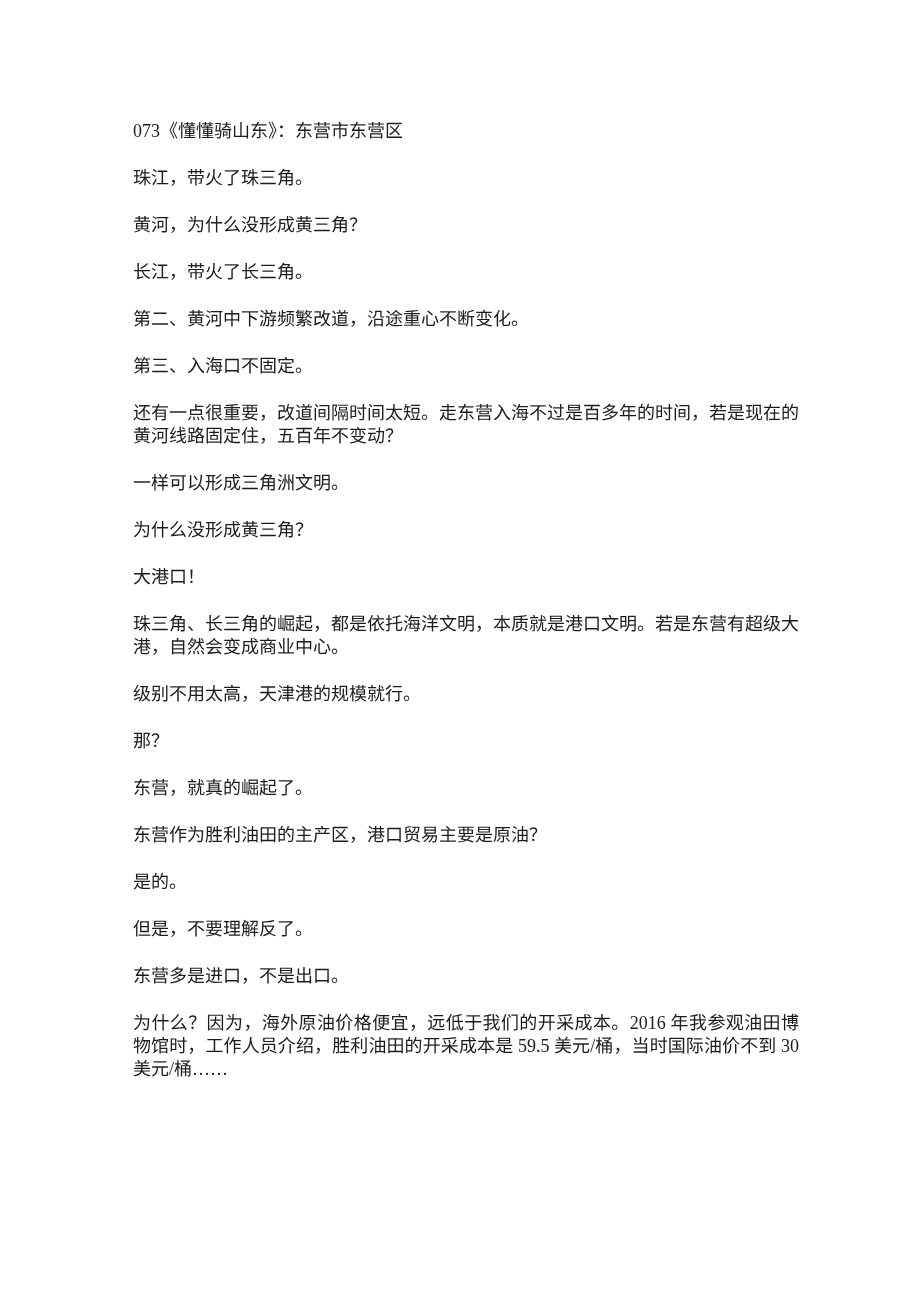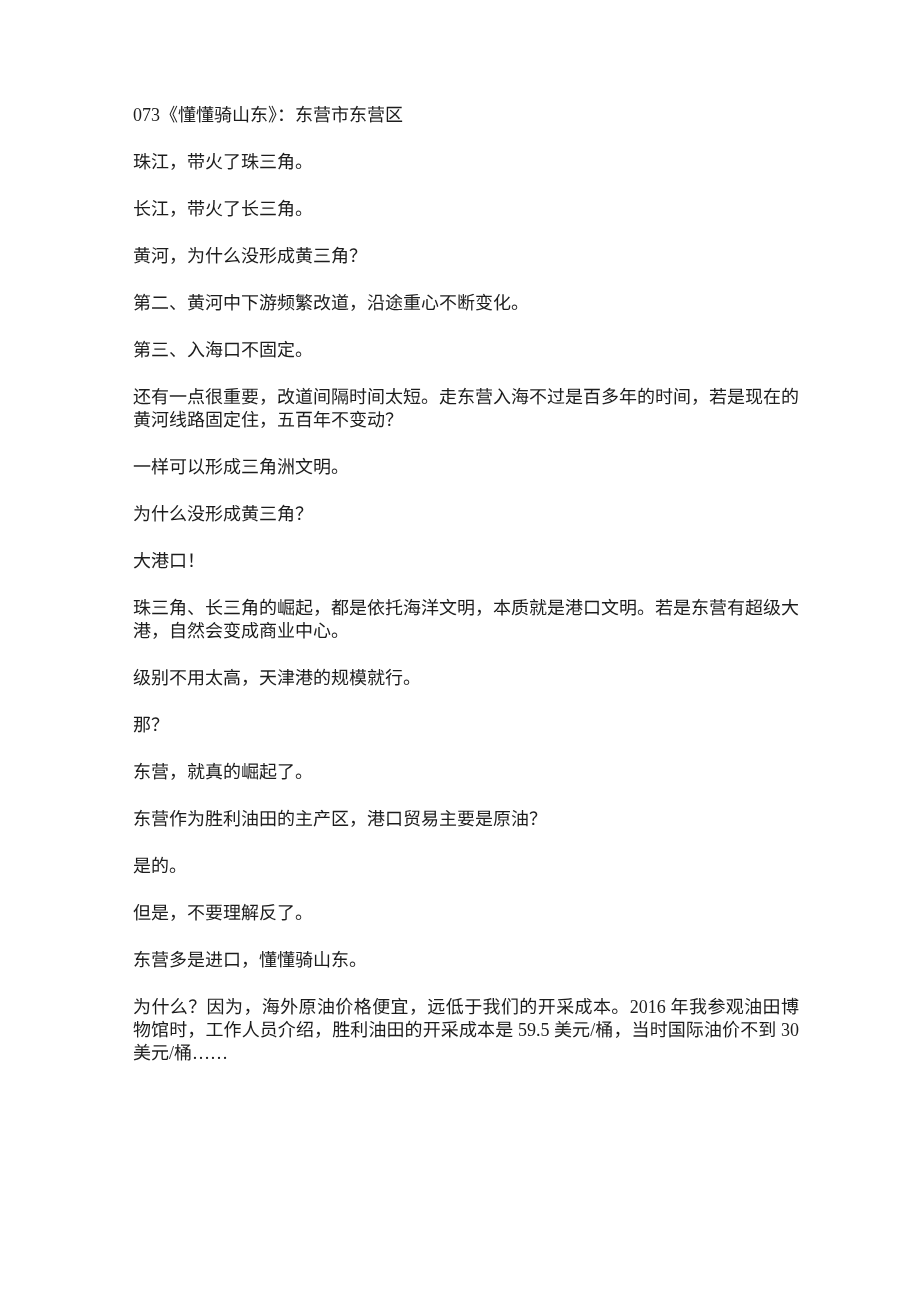--- a/index.html
+++ b/index.html
@@ -18,43 +18,43 @@
     left: 133px;
     top: 104px;
     width: 666px;
     font-family: "Liberation Serif", "DejaVu Serif", serif;
     font-size: 18px;
     line-height: 23px;
     color: #1c1c1c;
     text-align: justify;
   }
   .para {
-    margin: 0 0 24px 0;
+    margin: 16px 0 24px 0;
     word-break: break-all;
   }
   .para:last-child {
     margin-bottom: 0;
   }
 </style>
 </head>
 <body>
 
 <div class="doc">
   <p class="para">073《懂懂骑山东》：东营市东营区</p>
   <p class="para">珠江，带火了珠三角。</p>
+  <p class="para">黄河，为什么没形成黄三角？</p>
   <p class="para">长江，带火了长三角。</p>
-  <p class="para">黄河，为什么没形成黄三角？</p>
   <p class="para">第二、黄河中下游频繁改道，沿途重心不断变化。</p>
   <p class="para">第三、入海口不固定。</p>
   <p class="para">还有一点很重要，改道间隔时间太短。走东营入海不过是百多年的时间，若是现在的黄河线路固定住，五百年不变动？</p>
   <p class="para">一样可以形成三角洲文明。</p>
   <p class="para">为什么没形成黄三角？</p>
   <p class="para">大港口！</p>
   <p class="para">珠三角、长三角的崛起，都是依托海洋文明，本质就是港口文明。若是东营有超级大港，自然会变成商业中心。</p>
   <p class="para">级别不用太高，天津港的规模就行。</p>
   <p class="para">那？</p>
   <p class="para">东营，就真的崛起了。</p>
   <p class="para">东营作为胜利油田的主产区，港口贸易主要是原油？</p>
   <p class="para">是的。</p>
   <p class="para">但是，不要理解反了。</p>
-  <p class="para">东营多是进口，懂懂骑山东。</p>
+  <p class="para">东营多是进口，不是出口。</p>
   <p class="para">为什么？因为，海外原油价格便宜，远低于我们的开采成本。2016 年我参观油田博物馆时，工作人员介绍，胜利油田的开采成本是 59.5 美元/桶，当时国际油价不到 30 美元/桶……</p>
 </div>
 
 </body></html>

